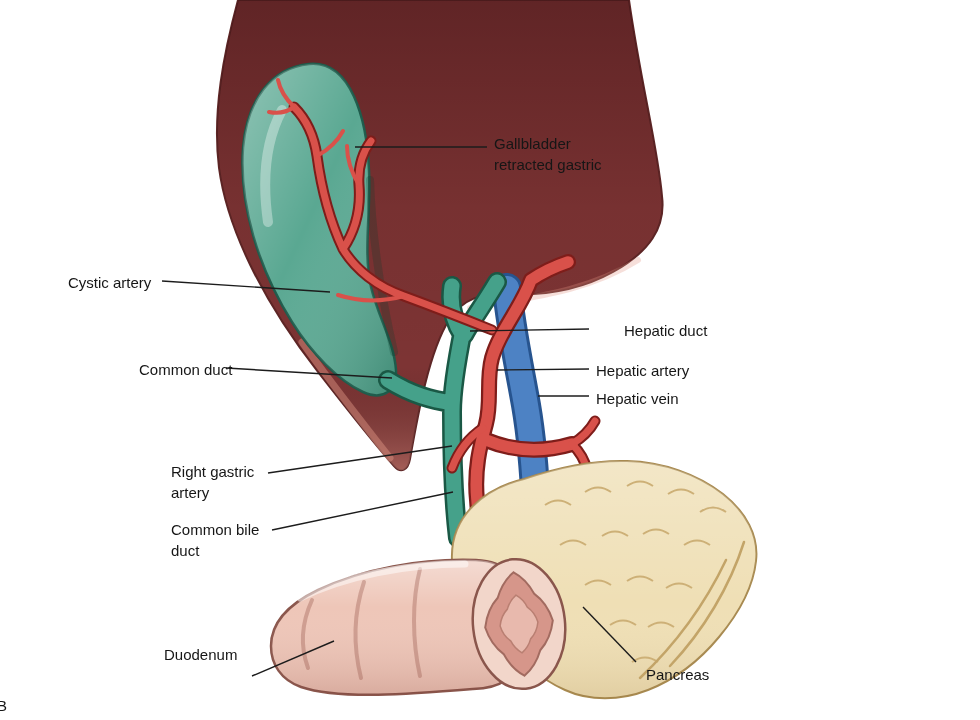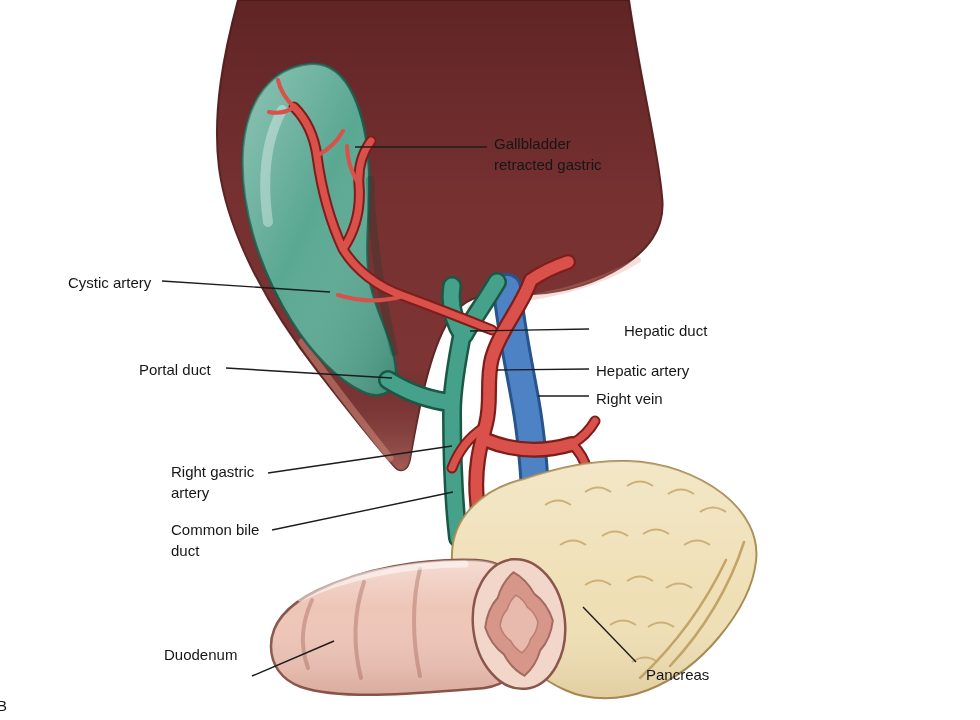--- a/index.html
+++ b/index.html
@@ -92,24 +92,24 @@
       <line x1="268" y1="473" x2="452" y2="446"></line>
       <line x1="272" y1="530" x2="453" y2="492"></line>
       <line x1="252" y1="676" x2="334" y2="641"></line>
       <line x1="636" y1="662" x2="583" y2="607"></line>
     </g>
   </svg>
 
   <div class="label" style="left:494px; top:133px;">Gallbladder
 retracted gastric</div>
   <div class="label" style="left:68px; top:272px;">Cystic artery</div>
-  <div class="label" style="left:139px; top:359px;">Portal duct</div>
+  <div class="label" style="left:139px; top:359px;">Common duct</div>
   <div class="label" style="left:596px; top:320px;margin-left:28px;">Hepatic duct</div>
   <div class="label" style="left:596px; top:360px;text-align:right;">Hepatic artery</div>
-  <div class="label" style="left:596px; top:388px;">Right vein</div>
+  <div class="label" style="left:596px; top:388px;">Hepatic vein</div>
   <div class="label" style="left:171px; top:519px;">Common bile
 duct</div>
   <div class="label" style="left:171px; top:461px;">Right gastric
 artery</div>
   <div class="label" style="left:164px; top:644px;">Duodenum</div>
   <div class="label" style="left:639px; top:664px;margin-left:7px;">Pancreas</div>
   <div class="panel-label" style="left:-3px; top:697px;">B</div>
 
 </div>
 

